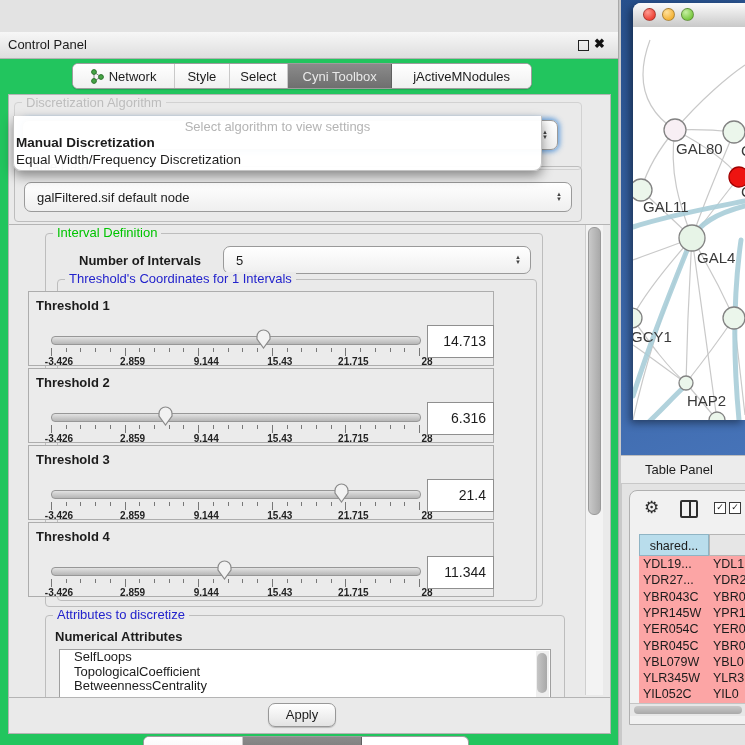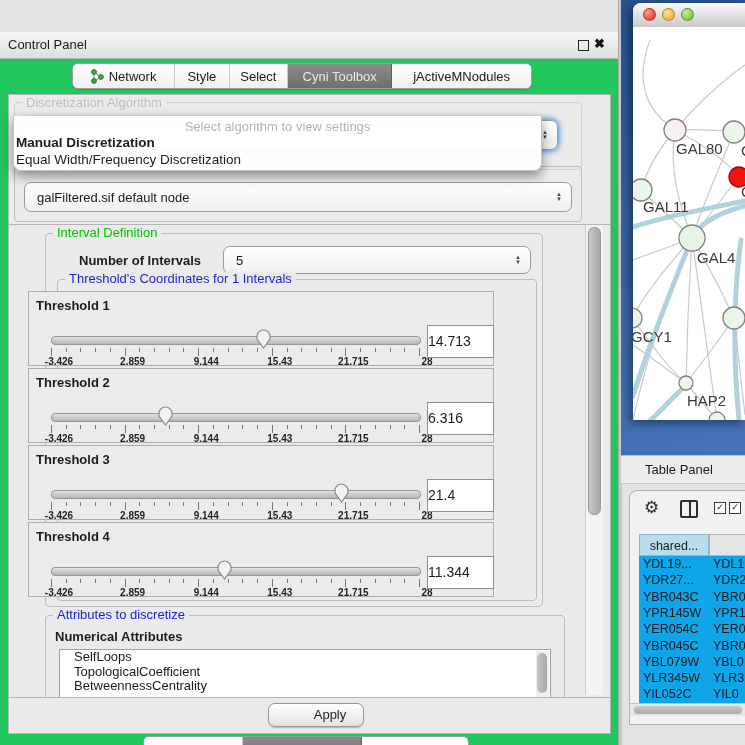--- a/index.html
+++ b/index.html
@@ -48,30 +48,30 @@
   .thr-panel{position:absolute;left:19px;width:464px;height:73px;background:#ebebeb;border:1px solid #adadad;}
   .thr-label{position:absolute;left:7px;top:6px;font-weight:bold;font-size:13px;}
   .track{position:absolute;left:22px;top:44px;width:368px;height:7px;border-radius:4px;
      background:linear-gradient(#e2e2e2,#b6b6b6);border:1px solid #979797;}
   .ticks{position:absolute;left:22px;top:56px;width:368px;height:9px;}
   .tick{position:absolute;top:0;width:1px;background:#777;}
   .ticklbls{position:absolute;left:30px;top:64px;width:368px;height:11px;}
   .ticklbl{position:absolute;transform:translateX(-50%);font-size:10px;font-weight:bold;color:#222;white-space:nowrap;}
   .thumb{position:absolute;top:36px;}
   .valbox{position:absolute;left:398px;top:33px;width:58px;height:31px;background:#fff;border:1px solid #8f8f8f;
-     font-size:14px;line-height:31px;padding-right:7px;box-sizing:content-box;}
+     font-size:14px;text-align:right;line-height:31px;padding-right:7px;box-sizing:content-box;}
   
   .attr-list{position:absolute;left:14px;top:40px;width:490px;height:80px;background:#fff;border:1px solid #9f9f9f;}
   .attr-item{padding-left:14px;font-size:13px;height:14.5px;line-height:14.5px;}
   .attr-sb{position:absolute;right:1px;top:1px;width:13px;height:78px;background:#efefef;}
   .attr-sb-thumb{position:absolute;left:1px;top:2px;width:10px;height:40px;border-radius:5px;
      background:linear-gradient(90deg,#c6c6c6,#a8a8a8);}
   .apply-btn{left:268px;top:671px;width:66px;height:22px;border:1px solid #989898;border-radius:7px;
      background:linear-gradient(#ffffff,#e3e3e3);font-size:13px;text-align:center;line-height:22px;
-     box-shadow:0 1px 1px rgba(0,0,0,.2);padding-left:28px;}
+     box-shadow:0 1px 1px rgba(0,0,0,.2);}
   
   .divider{left:618px;top:0;width:3px;height:745px;background:#c9c9c9;border-left:1px solid #a9a9a9;}
   .desktop{left:621px;top:0;width:124px;height:455px;background:linear-gradient(160deg,#27508c,#4673b8);}
   .netwin{left:633px;top:3px;width:112px;height:417px;background:#fff;border-radius:8px 0 0 0;
      box-shadow:-3px 3px 9px rgba(0,0,0,.45);}
   .nw-titlebar{left:0;top:0;width:112px;height:24px;border-radius:8px 0 0 0;
      background:linear-gradient(#fbfbfb,#c9c9c9);border-bottom:1px solid #8d8d8d;}
   .light{position:absolute;top:5px;width:13px;height:13px;border-radius:50%;border:1px solid rgba(0,0,0,.3);box-sizing:border-box;}
   .nw-canvas{left:0;top:24px;width:112px;height:393px;overflow:hidden;background:#fff;}
   .tp-titlebar{left:621px;top:455px;width:124px;height:27px;background:#ececec;
@@ -79,21 +79,21 @@
   .tp-title{left:24px;top:6px;font-size:13px;}
   .tframe{left:629px;top:490px;width:116px;height:233px;background:#f1f1f1;border:1px solid #b0b0b0;
      border-radius:8px 0 0 0;overflow:hidden;}
   .gear{left:14px;top:6px;font-size:17px;color:#2e2e2e;}
   .colicon{left:50px;top:9px;width:14px;height:14px;border:2px solid #2e2e2e;border-radius:2px;}
   .colicon::after{content:"";position:absolute;left:50%;top:0;width:2px;height:100%;background:#2e2e2e;}
   .ckb{position:absolute;top:11px;width:10px;height:10px;border:1.5px solid #3a3a3a;font-size:9px;
      line-height:9px;text-align:center;color:#222;background:#fff;}
   .thead-cell{position:absolute;top:43px;height:22px;font-size:12.5px;text-align:center;line-height:22px;
      border:1px solid #b5b5b5;box-sizing:border-box;}
-  .rows{position:absolute;left:9px;top:65px;width:107px;height:147px;background:#0ea5e9;overflow:hidden;}
+  .rows{position:absolute;left:9px;top:65px;width:107px;height:147px;background:#fca5a5;overflow:hidden;}
   .trow{position:absolute;width:200px;height:16.3px;font-size:12.5px;line-height:16.3px;}
   .hsb{position:absolute;left:0;top:212px;width:116px;height:12px;background:#e7e7e7;border-top:1px solid #c4c4c4;}
   .hsb-thumb{position:absolute;left:4px;top:2px;right:4px;height:8px;border-radius:4px;
      background:linear-gradient(#c9c9c9,#a9a9a9);}
   .washed{color:#bdbdbd;}
 </style>
 </head>
 <body>
 
 <div id="app">

